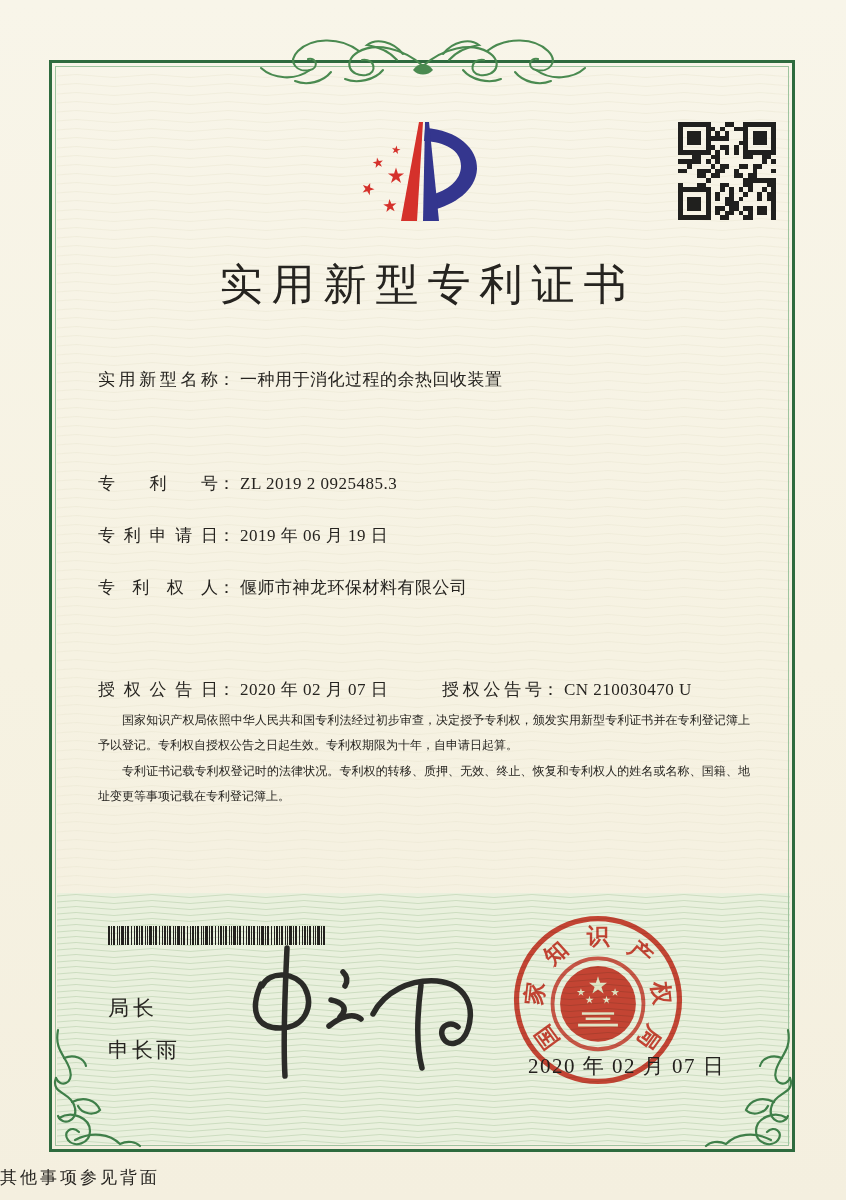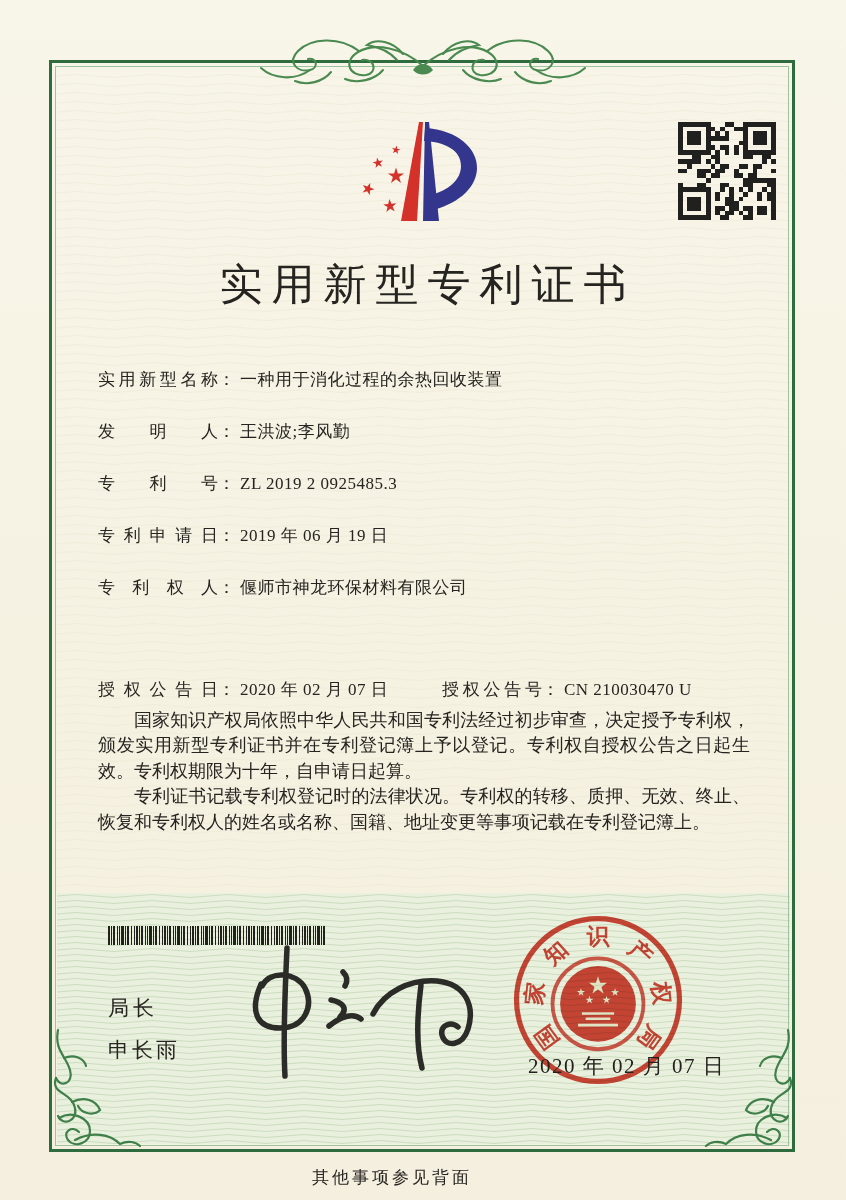--- a/index.html
+++ b/index.html
@@ -24,32 +24,32 @@
   .qr i.on{background:#20201e;}
   .title{left:0;top:256px;width:846px;text-align:center;font-size:43px;font-weight:normal;letter-spacing:9px;text-indent:9px;}
   
   .frow{left:98px;height:30px;font-size:17px;white-space:nowrap;}
   .flabel{display:inline-block;width:120px;text-align:justify;text-align-last:justify;vertical-align:top;}
   .flabel2{display:inline-block;width:100px;text-align:justify;text-align-last:justify;vertical-align:top;}
   .fcolon{display:inline-block;width:22px;}
   .fval{letter-spacing:.5px;}
   .pair2{position:absolute;left:344px;top:0;}
   
-  .paras{left:98px;top:708px;width:652px;font-size:18px;line-height:25.4px;text-align:justify;}
+  .paras{left:98px;top:708px;width:652px;font-size:12px;line-height:25.4px;text-align:justify;}
   .paras p{margin:0;text-indent:2em;}
   
   .barcode{left:108px;top:926px;width:220px;height:19px;font-size:0;white-space:nowrap;}
   .barcode i{display:inline-block;height:100%;}
   .sig-title{left:108px;top:994px;font-size:21px;letter-spacing:4px;}
   .sig-name{left:108px;top:1036px;font-size:21px;letter-spacing:3px;}
   .signature{left:225px;top:932px;width:260px;height:150px;}
   .seal{left:508px;top:910px;width:180px;height:180px;opacity:.93;mix-blend-mode:multiply;}
   .seal-date{left:528px;top:1052px;font-size:21px;letter-spacing:1.5px;color:#23211e;}
   .page-num{left:0;top:1112px;width:802px;text-align:center;font-size:16px;letter-spacing:1px;}
-  .back-note{left:0;top:1166px;width:784px;text-align:center;font-size:17px;letter-spacing:3px;}
+  .back-note{left:0;top:1166px;width:784px;text-align:left;font-size:17px;letter-spacing:3px;}
   .ornament{pointer-events:none;}
 </style>
 </head>
 <body>
 
 <div class="page">
 
   <svg class="abs waves-top" id="wavesTop" viewBox="0 0 733 824" preserveAspectRatio="none">
       <path d="M0 8 q19 -3 38 0 t38 0 t38 0 t38 0 t38 0 t38 0 t38 0 t38 0 t38 0 t38 0 t38 0 t38 0 t38 0 t38 0 t38 0 t38 0 t38 0 t38 0 t38 0 t38 0" fill="none" stroke="#ebe7d3" stroke-width="1" opacity="0.55"></path>
       <path d="M0 17 q19 -3 38 0 t38 0 t38 0 t38 0 t38 0 t38 0 t38 0 t38 0 t38 0 t38 0 t38 0 t38 0 t38 0 t38 0 t38 0 t38 0 t38 0 t38 0 t38 0 t38 0" fill="none" stroke="#ebe7d3" stroke-width="1" opacity="0.55"></path>
@@ -685,23 +685,20 @@
       <i></i>
       <i></i>
       <i class="on"></i>
     </div>
 
   <div class="abs title">实用新型专利证书</div>
 
   <div class="abs frow" style="top:368px">
     <span class="flabel">实用新型名称</span><span class="fcolon">：</span><span class="fval">一种用于消化过程的余热回收装置</span>
   </div>
-  <div class="abs frow" style="top:420px">
-    <span class="flabel">发明人</span><span class="fcolon">：</span><span class="fval">王洪波;李风勤</span>
-  </div>
   <div class="abs frow" style="top:472px">
     <span class="flabel">专利号</span><span class="fcolon">：</span><span class="fval">ZL 2019 2 0925485.3</span>
   </div>
   <div class="abs frow" style="top:524px">
     <span class="flabel">专利申请日</span><span class="fcolon">：</span><span class="fval">2019 年 06 月 19 日</span>
   </div>
   <div class="abs frow" style="top:576px">
     <span class="flabel">专利权人</span><span class="fcolon">：</span><span class="fval">偃师市神龙环保材料有限公司</span>
   </div>
   <div class="abs frow" style="top:678px">

